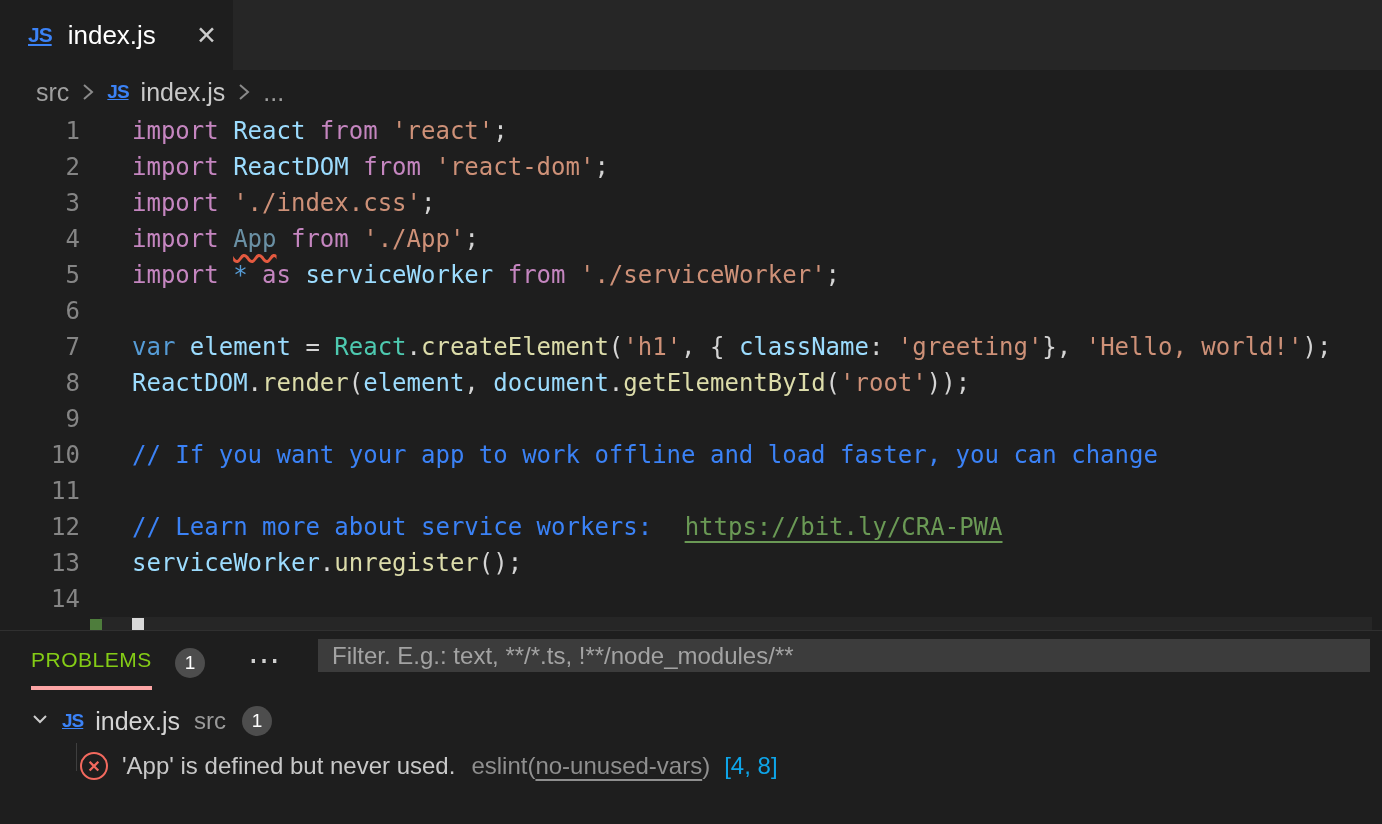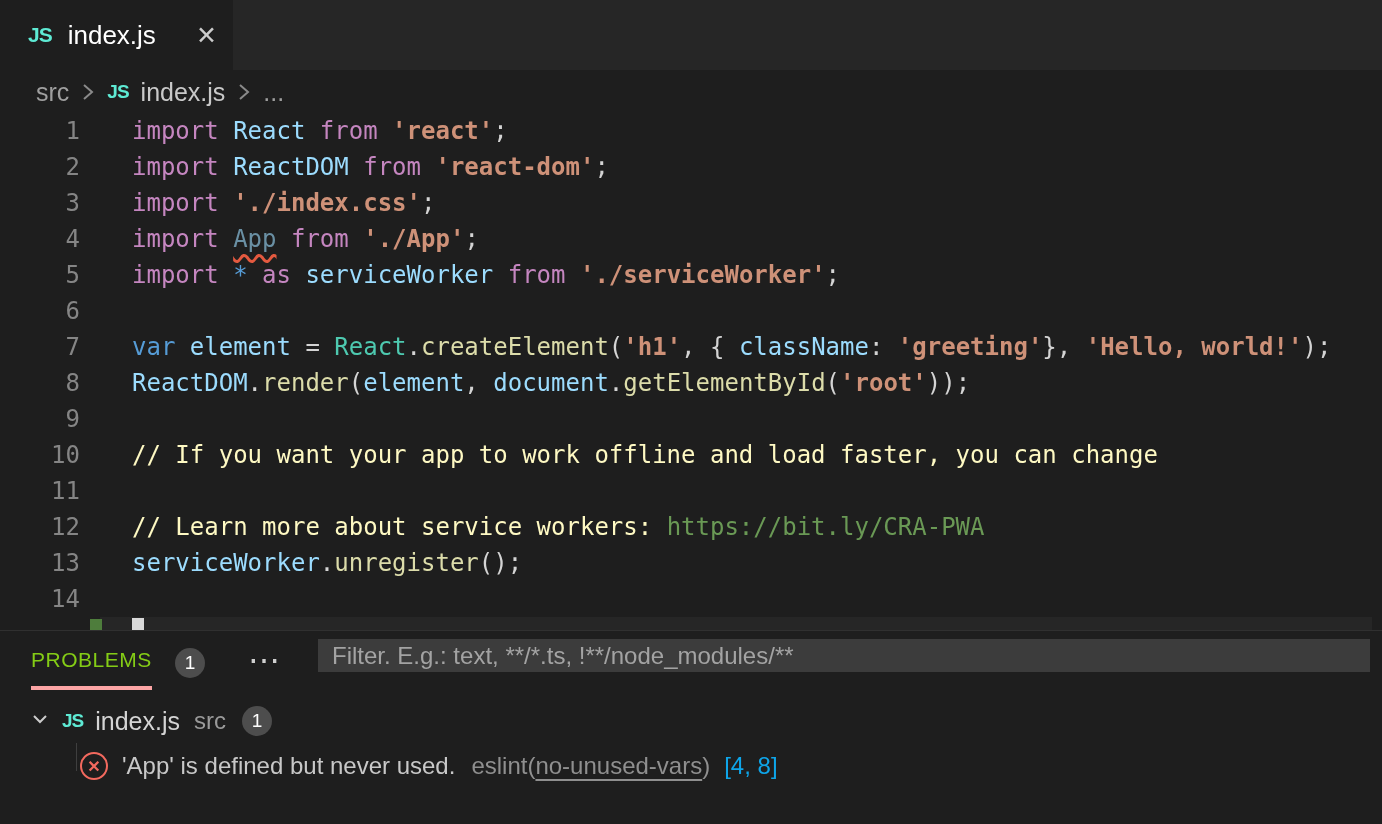--- a/index.html
+++ b/index.html
@@ -3,21 +3,21 @@
 <meta charset="utf-8">
 <style>
   * { box-sizing: border-box; }
   html,body { margin:0; padding:0; width:1382px; height:824px; background:#1e1e1e; overflow:hidden;
               font-family:"Liberation Sans", sans-serif; }
 
   
   .tabbar { position:absolute; top:0; left:0; right:0; height:70px; background:#262626; }
   .tab { position:absolute; top:0; left:0; width:233px; height:70px; background:#1e1e1e;
          display:flex; align-items:center; padding-left:28px; cursor:pointer; }
-  .js-icon { color:#5eead4; font-weight:700; font-size:21px; letter-spacing:-1px; flex:none; }
+  .js-icon { color:#3b82f6; font-weight:700; font-size:21px; letter-spacing:-1px; flex:none;text-decoration:underline; }
   .tab-title { color:#ffffff; font-size:26px; margin-left:16px; }
   .tab-close { margin-left:auto; margin-right:16px; color:#cccccc; font-size:25px; cursor:pointer; }
 
   
   .breadcrumb { position:absolute; top:72px; left:0; height:40px; display:flex; align-items:center;
                 padding-left:36px; font-size:25px; color:#9f9f9f; }
   .breadcrumb .sep { margin:0 10px; display:flex; align-items:center; }
   .breadcrumb .file { color:#c9c9c9; }
   .breadcrumb .js-icon { font-size:19px; margin-right:12px; }
 
@@ -25,26 +25,26 @@
   .editor { position:absolute; top:113px; left:0; right:0; height:517px; overflow:hidden; }
   .code-line { display:flex; height:36px; line-height:36px;
                font-family:"DejaVu Sans Mono", monospace; font-size:24px; white-space:pre; }
   .line-num { width:80px; flex:none; text-align:right; color:#858585; }
   .line-code { padding-left:52px; }
   .tok-kw  { color:#C586C0; }
   .tok-blue{ color:#569CD6; }
   .tok-var { color:#9CDCFE; }
   .tok-cls { color:#4EC9B0; }
   .tok-fn  { color:#DCDCAA; }
-  .tok-str { color:#CE9178;font-weight:bold; }
-  .tok-cmt { color:#fef9c3; }
+  .tok-str { color:#CE9178; }
+  .tok-cmt { color:#3b82f6; }
   .tok-pun { color:#D4D4D4; }
   .tok-unused { color:rgba(156,220,254,.6); text-decoration:underline wavy #e4593f;
                 text-decoration-thickness:2.5px; text-underline-offset:7px;text-align:center; }
-  .tok-cmtlink { color:#6A9955; text-underline-offset:6px; cursor:pointer; }
+  .tok-cmtlink { color:#6A9955; text-decoration:underline; text-underline-offset:6px; cursor:pointer;margin-left:18px; }
 
   
   .partial-line { position:absolute; left:0; top:504px; height:13px; width:100%; }
   .line-highlight { position:absolute; left:100px; right:10px; top:0; height:13px; background:#262626; }
   .git-added { position:absolute; left:90px; top:2px; width:12px; height:11px; background:#4e7d3c; }
   .cursor { position:absolute; left:132px; top:1px; width:12px; height:12px; background:#d9d9d9; }
 
   
   .panel { position:absolute; top:630px; left:0; right:0; bottom:0; background:#1e1e1e;
            border-top:1px solid #303030; }

